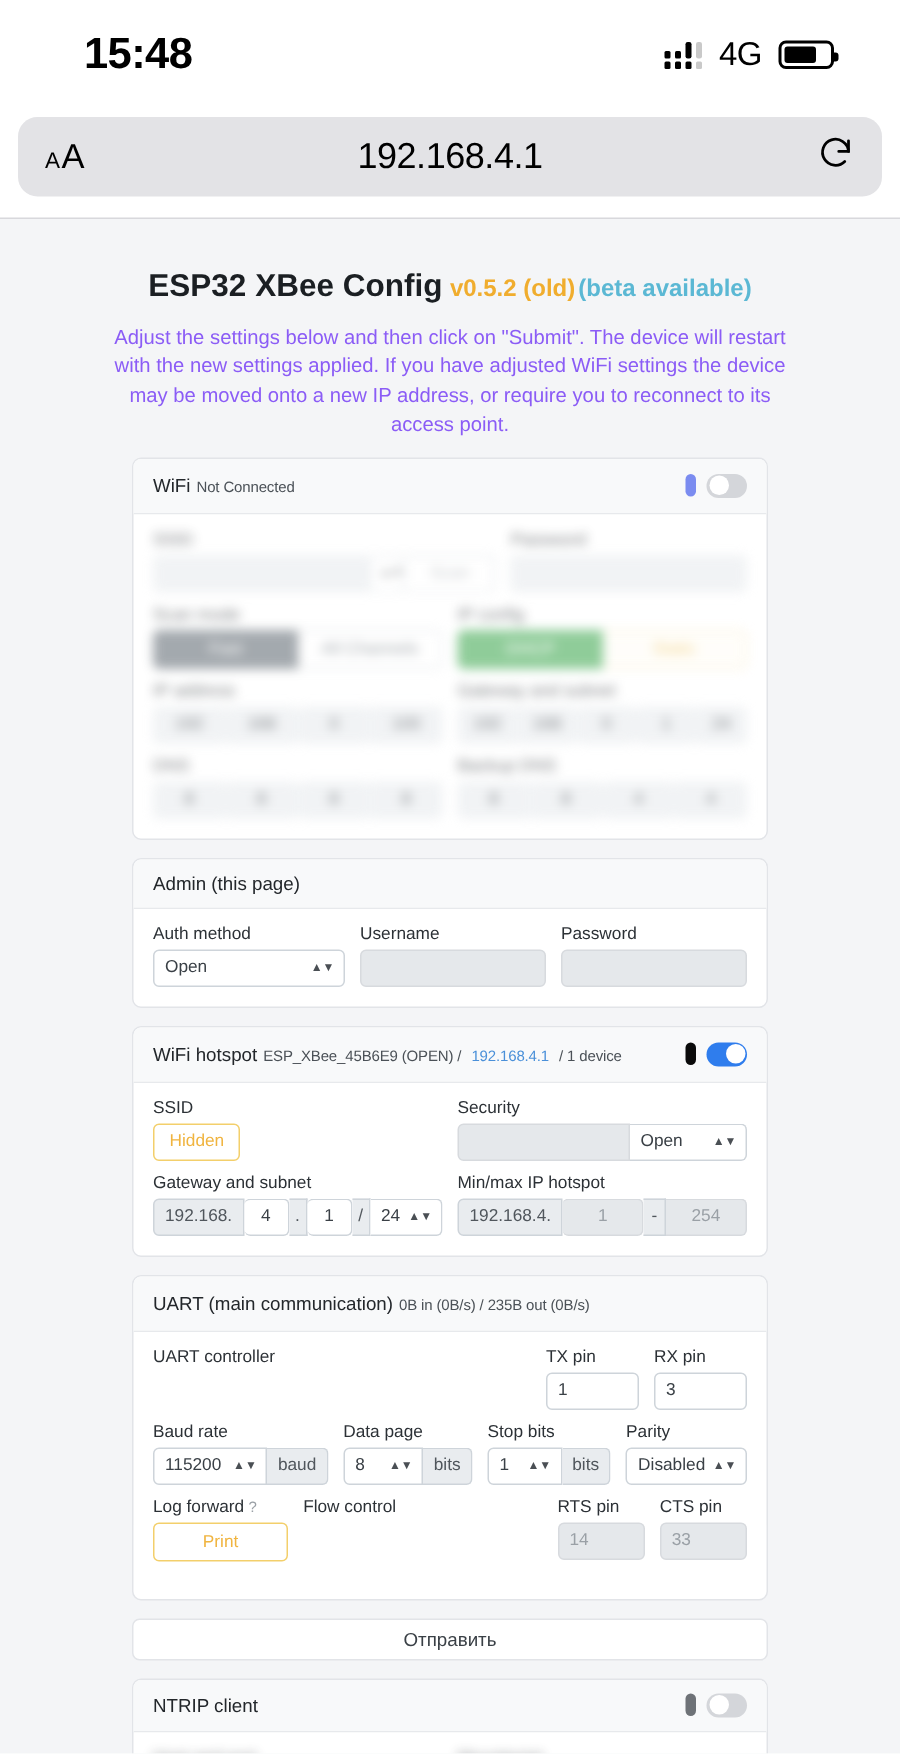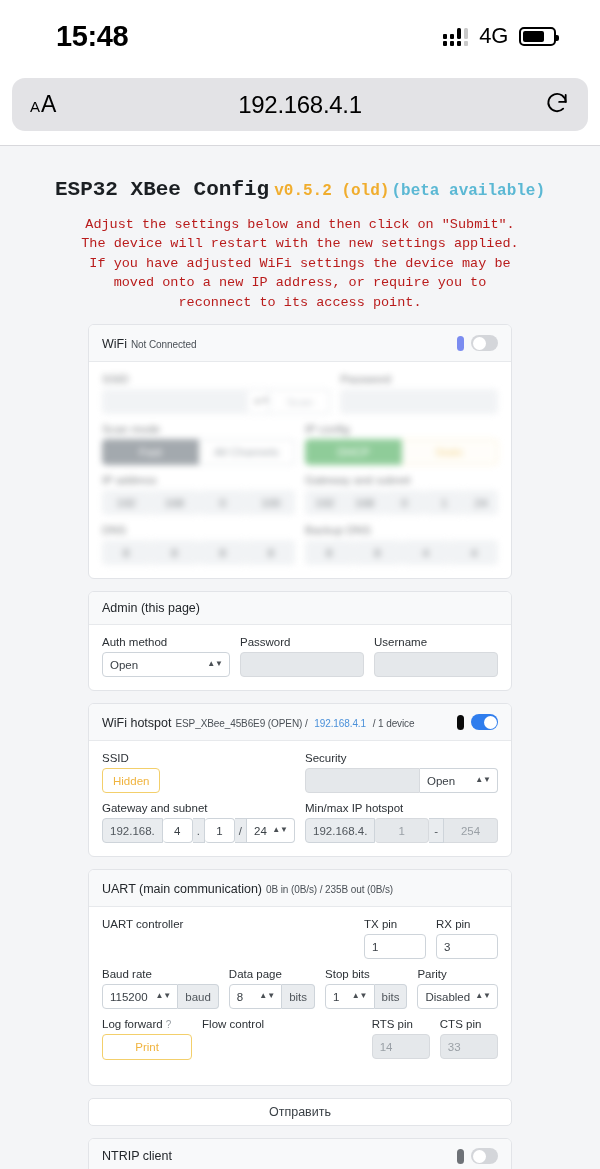--- a/index.html
+++ b/index.html
@@ -46,26 +46,26 @@
   .reload-btn { margin-left: auto; z-index: 2; }
   .browser-sep { height: 1px; background: #d8d8dc; }
 
   
   .page {
     background: #f4f5f7;
     height: calc(1169px - 72px - 73px - 1px);
     overflow: hidden;
     padding: 0 0 0 0;
   }
-  .page-head { text-align: center; padding: 22px 30px 0; font-family: Liberation Mono, monospace; }
+  .page-head { text-align: center; padding: 22px 30px 0; }
   .page-title { font-size: 21px; font-weight: 600; color: #1b1f23; display: inline; }
   .ver { font-size: 16px; color: #f0ad2e; margin-left: 5px; }
   .beta { font-size: 16px; color: #5bb8d4; margin-left: 2px; }
   .page-desc {
-    margin-top: 10px; font-size: 13.5px; line-height: 1.44; color: #b91c1c;
+    margin-top: 10px; font-size: 13.5px; line-height: 1.44; color: #8b5cf6;
     max-width: 450px; margin-left: auto; margin-right: auto;
   }
 
   
   .card {
     background: #fff; border: 1px solid #e2e4e8; border-radius: 6px;
     margin: 12px 88px 0 88px; width: 424px;
   }
   .card-head {
     background: #f8f9fa; border-bottom: 1px solid #e7e9ec;
@@ -307,25 +307,25 @@
     <div class="card-body">
       <div class="row" style="margin-bottom:0">
         <div class="col" style="width:128px">
           <div class="fld-label">Auth method</div>
           <div class="sel">
             <span>Open</span>
             <span class="caret">▲▼</span>
           </div>
         </div>
         <div class="col" style="flex:1">
+          <div class="fld-label">Username</div>
+          <div class="inp disabled"></div>
+        </div>
+        <div class="col" style="flex:1">
           <div class="fld-label">Password</div>
-          <div class="inp disabled"></div>
-        </div>
-        <div class="col" style="flex:1">
-          <div class="fld-label">Username</div>
           <div class="inp disabled"></div>
         </div>
       </div>
     </div>
   </div>
 
   <div class="card">
     <div class="card-head">
       <div>
         <span class="ch-title">WiFi hotspot</span><span class="ch-sub">ESP_XBee_45B6E9 (OPEN) / </span><span class="ch-sub ch-link">192.168.4.1</span><span class="ch-sub"> / 1 device</span>

